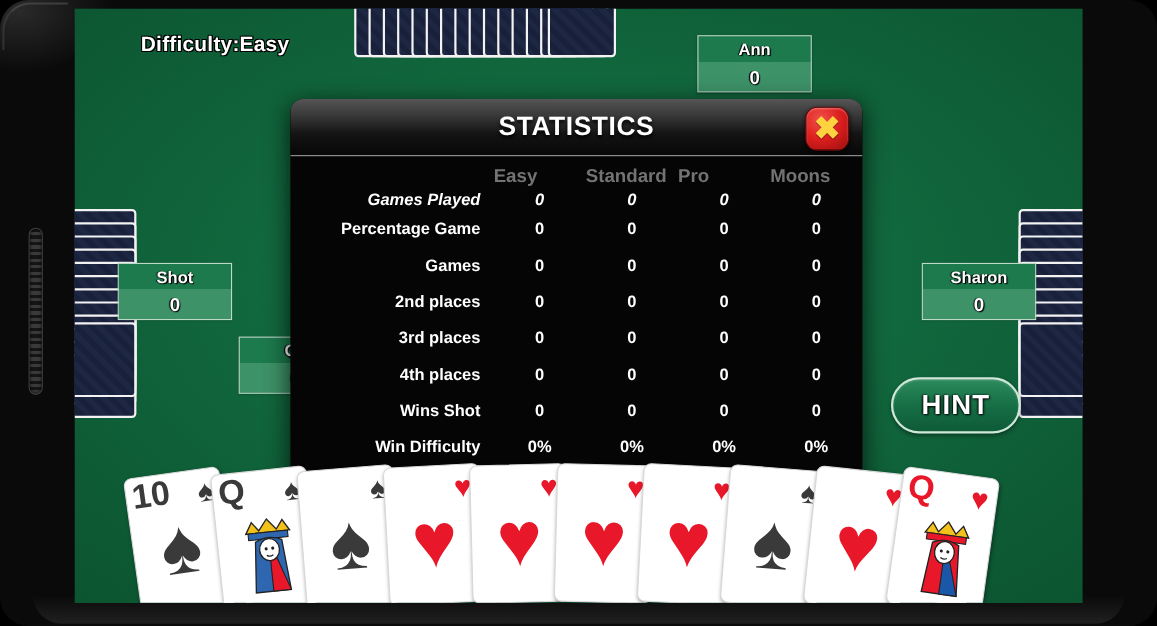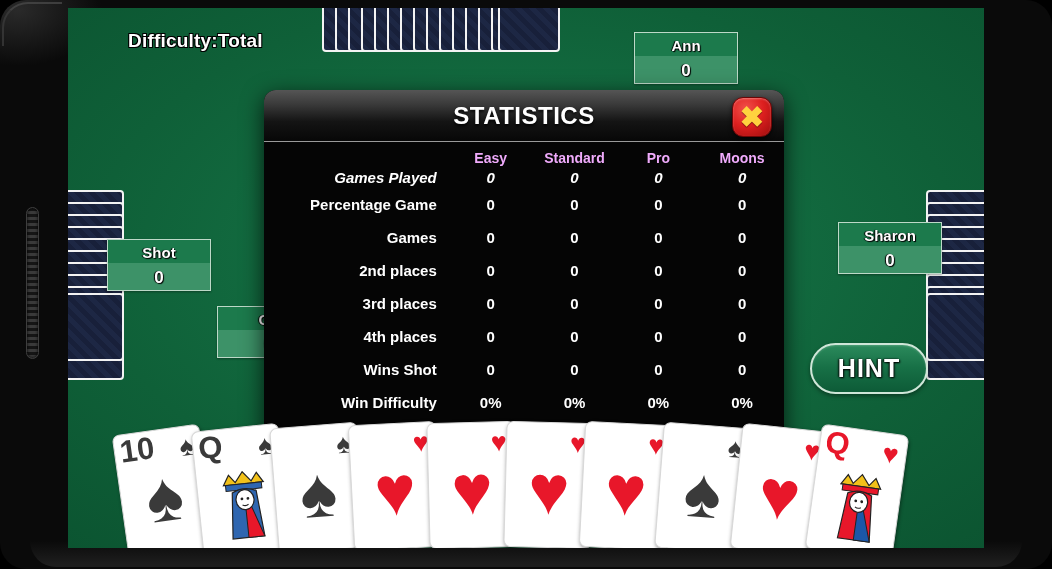--- a/index.html
+++ b/index.html
@@ -65,21 +65,21 @@
     display: flex; flex-direction: column;
   }
   .pbox .pname, .pbox .pscore {
     flex: 1; display: flex; align-items: center; justify-content: center;
     color: #fff; font-weight: 700; font-size: 15px;
     text-shadow: 1px 1px 1px #000, -1px 0 1px #000;
   }
   .pbox .pscore { font-size: 17px; }
   #pbox-ann   { left: 566px; top: 24px; }
   #pbox-anna  { left: 39px;  top: 231px; }
-  #pbox-sharon{ left: 770px; top: 214px; }
+  #pbox-sharon{ left: 770px; top: 231px; }
   #pbox-guest { left: 149px; top: 298px; }
 
   
   .hint-btn {
     position: absolute; left: 742px; top: 335px; width: 118px; height: 51px;
     border-radius: 26px; border: 2px solid #cfe6d8;
     background: linear-gradient(180deg,#2b8a5c 0%, #177046 48%, #0d5b37 100%);
     display: flex; align-items: center; justify-content: center;
     color: #fff; font-size: 25px; font-weight: 700; letter-spacing: 1px;
     text-shadow: 1px 1px 2px #000, -1px 0 2px #000;
@@ -151,22 +151,22 @@
     text-shadow: 0 1px 1px rgba(0,0,0,.45);
   }
 
   .dlg-body { position: relative; padding: 6px 0 0 0; }
 
   table.stats {
     width: 100%; border-collapse: collapse;
     color: #fff;
   }
   table.stats th {
-    font-size: 14px; font-weight: 700; padding: 2px 0 0 0;
-    text-align: center; color: #f0abfc;
+    font-size: 17px; font-weight: 700; padding: 2px 0 0 0;
+    text-align: left; color: #737373;
   }
   table.stats th.lbl-col { width: 185px; }
   table.stats td.rowlabel {
     text-align: right; padding-right: 12px;
     font-size: 15px; font-weight: 700; white-space: nowrap;
   }
   table.stats td.val {
     text-align: center; font-size: 15px; font-weight: 700; width: 84px;
   }
   table.stats tr.datarow { height: 33px; }
@@ -240,21 +240,21 @@
         <div class="card-back" style="left: 858px; top: 242px; width: 62px; height: 58px;"></div>
         <div class="card-back" style="left: 858px; top: 254px; width: 62px; height: 58px;"></div>
         <div class="card-back" style="left: 858px; top: 266px; width: 62px; height: 58px;"></div>
         <div class="card-back" style="left: 858px; top: 278px; width: 62px; height: 58px;"></div>
         <div class="card-back" style="left: 858px; top: 290px; width: 62px; height: 58px;"></div>
         <div class="card-back" style="left: 858px; top: 302px; width: 62px; height: 58px;"></div>
         <div class="card-back" style="left: 858px; top: 314px; width: 62px; height: 58px;"></div>
         <div class="card-back" style="left: 858px; top: 285px; width: 62px; height: 68px;"></div>
       </div>
 
-    <div class="difficulty">Difficulty:Total</div>
+    <div class="difficulty">Difficulty:Easy</div>
 
     <div class="pbox" id="pbox-ann">
       <div class="pname">Ann</div>
       <div class="pscore">0</div>
     </div>
 
     <div class="pbox" id="pbox-anna">
       <div class="pname">Shot</div>
       <div class="pscore">0</div>
     </div>

